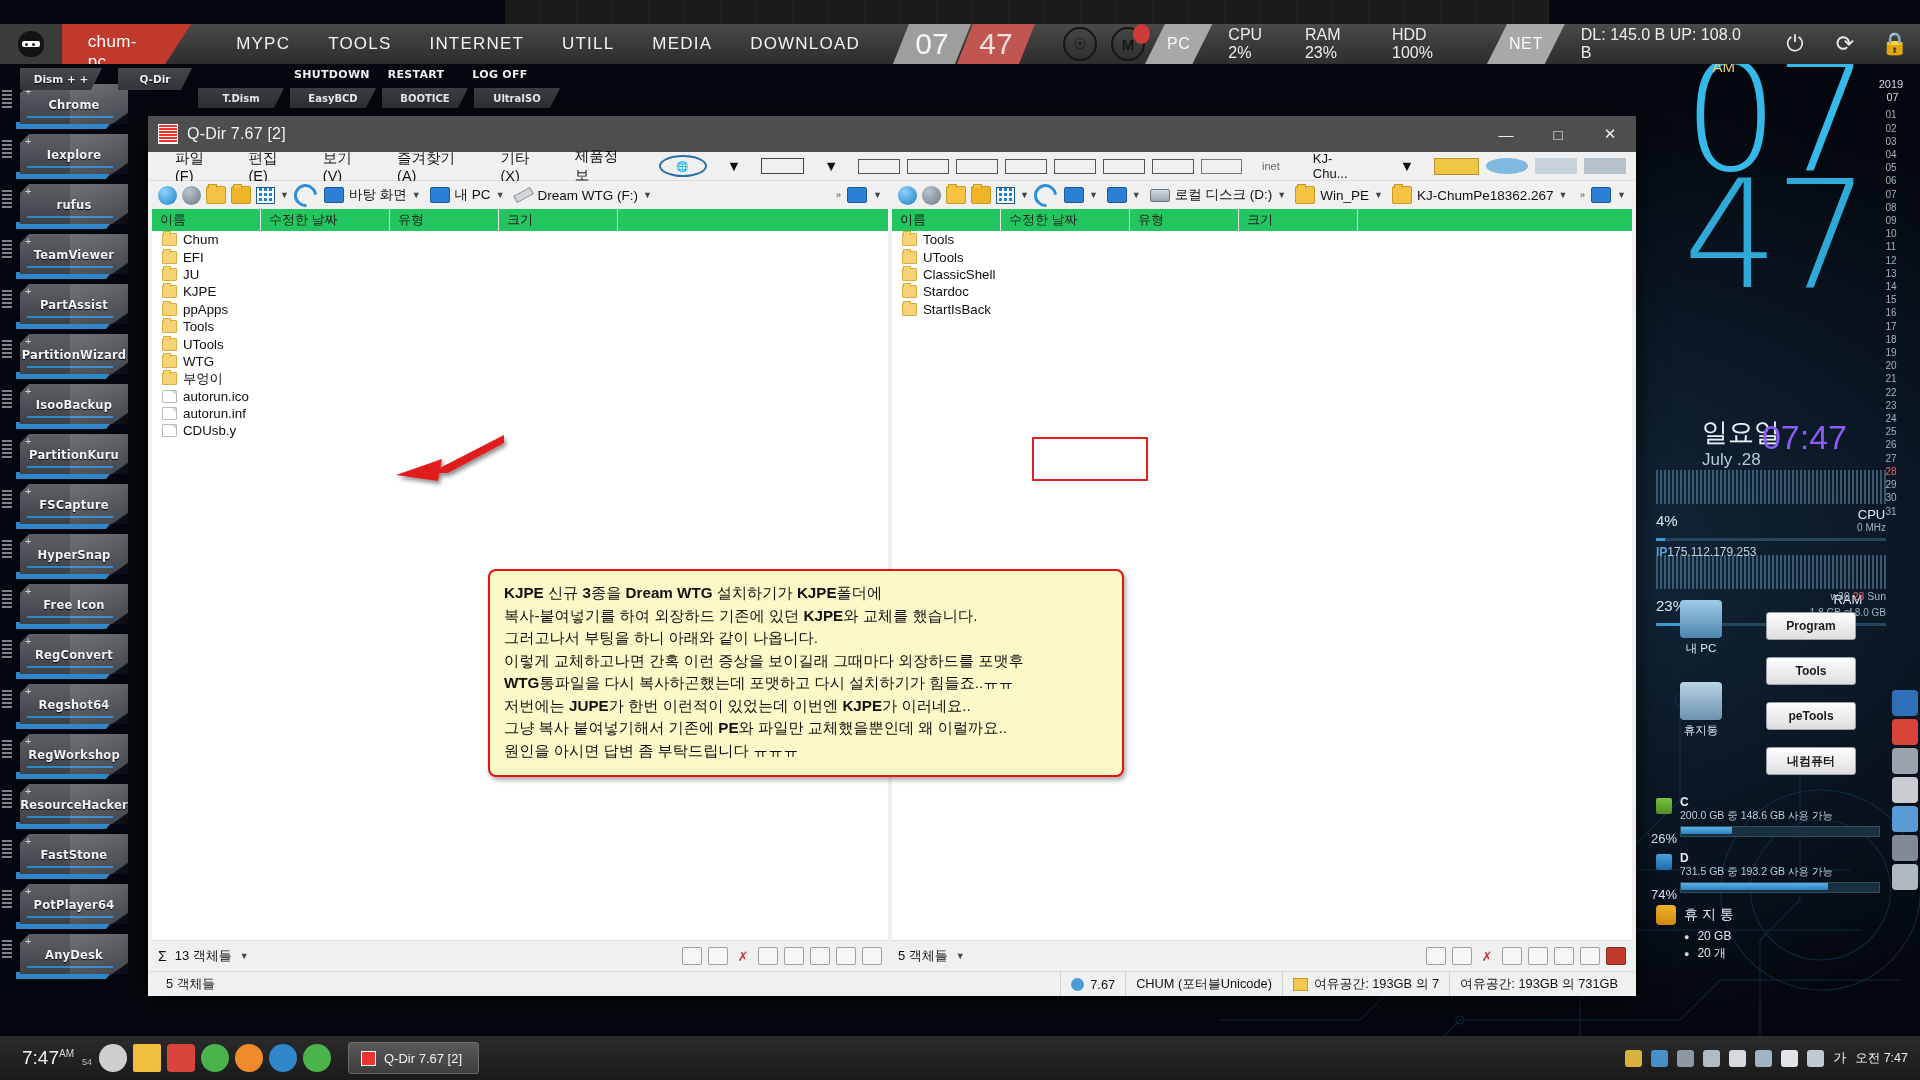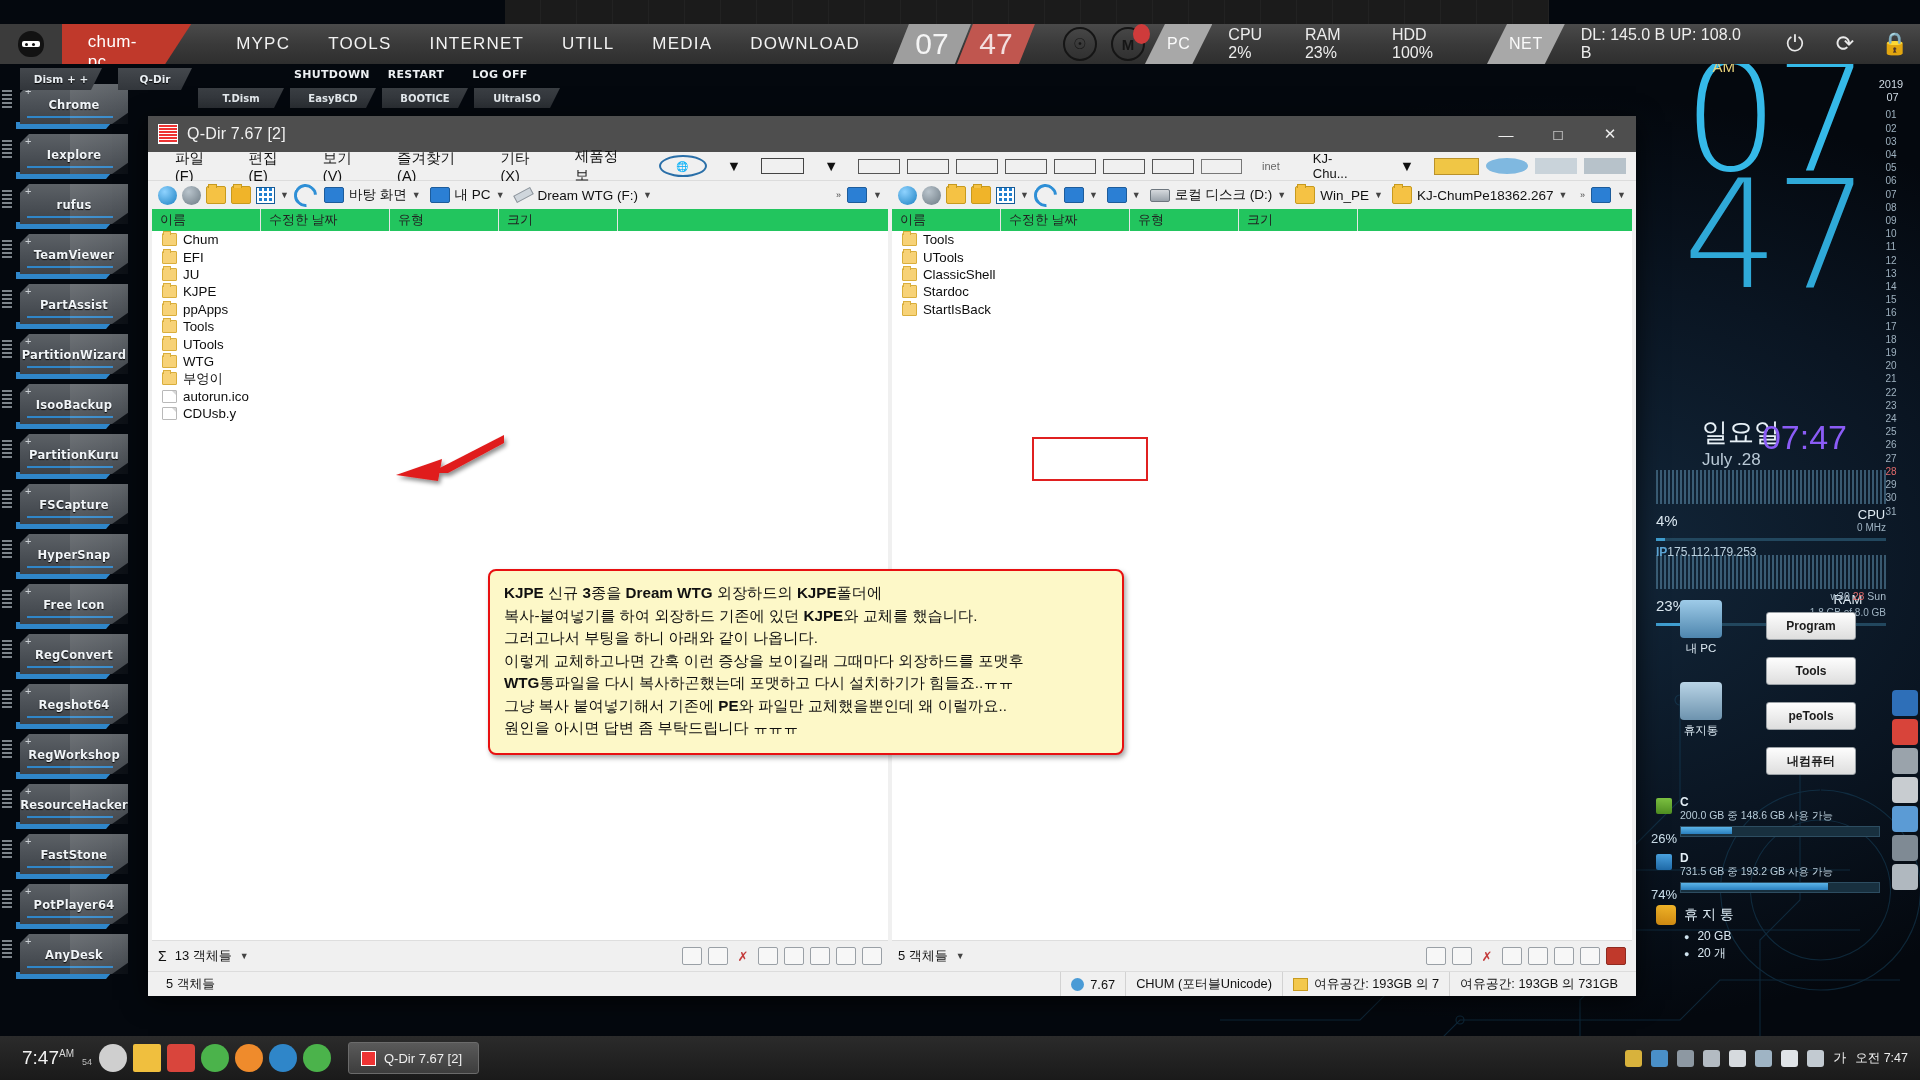--- a/index.html
+++ b/index.html
@@ -766,20 +766,24 @@
             <div class="row">
               <span class="fico"></span>
               <span>부엉이</span>
             </div>
             <div class="row">
               <span class="fico file"></span>
               <span>autorun.ico</span>
             </div>
             <div class="row">
               <span class="fico file"></span>
+              <span>autorun.inf</span>
+            </div>
+            <div class="row">
+              <span class="fico file"></span>
               <span>CDUsb.y</span>
             </div>
           </div>
         <div class="pstat">
           <span style="font-size:14px">Σ</span>
           <span>13 객체들</span>
           <span class="caret">▼</span>
           <span class="tools">
             <span class="tbi"></span>
             <span class="tbi"></span>
@@ -885,25 +889,26 @@
           <feDropShadow dx="2" dy="3" stdDeviation="2" flood-color="#000" flood-opacity=".45"></feDropShadow>
             </filter>
           </defs>
         <g filter="url(#sh)">
           <path d="M118 6 L44 44 L62 44 L118 14 Z" fill="#e01b1b"></path>
           <path d="M10 46 L56 30 L52 52 Z" fill="#e01b1b"></path>
         </g>
       </svg>
 
       <div class="tip" id="tipbox">
-          <p><b>KJPE</b><span> 신규 </span><b>3</b><span>종을  </span><b>Dream WTG</b><span> 외장하드의 </span><b>KJPE</b><span>폴더에</span></p>
+          <p><b>KJPE</b><span> 신규 </span><b>3</b><span>종을  </span><b>Dream WTG</b><span> 설치하기가 </span><b>KJPE</b><span>폴더에</span></p>
           <p><span>복사-붙여넣기를 하여 외장하드 기존에 있던 </span><b>KJPE</b><span>와 교체를 했습니다.</span></p>
           <p><span>그러고나서 부팅을 하니 아래와 같이 나옵니다.</span></p>
           <p><span>이렇게 교체하고나면 간혹 이런 증상을 보이길래 그때마다 외장하드를 포맷후</span></p>
           <p><b>WTG</b><span>통파일을 다시 복사하곤했는데 포맷하고 다시 설치하기가 힘들죠..ㅠㅠ</span></p>
+          <p><span>저번에는 </span><b>JUPE</b><span>가 한번 이런적이 있었는데 이번엔  </span><b>KJPE</b><span>가 이러네요..</span></p>
           <p><span>그냥 복사 붙여넣기해서 기존에 </span><b>PE</b><span>와 파일만 교체했을뿐인데 왜 이럴까요..</span></p>
           <p><span>원인을 아시면 답변 좀 부탁드립니다 ㅠㅠㅠ</span></p>
         </div>
 
     </div>
 
     <div class="q-foot">
       <span class="cell">5 객체들</span>
       <span class="cell" style="margin-left:auto">
         <span style="display:inline-block;width:13px;height:13px;border-radius:50%;background:#4a9bd6"></span>

